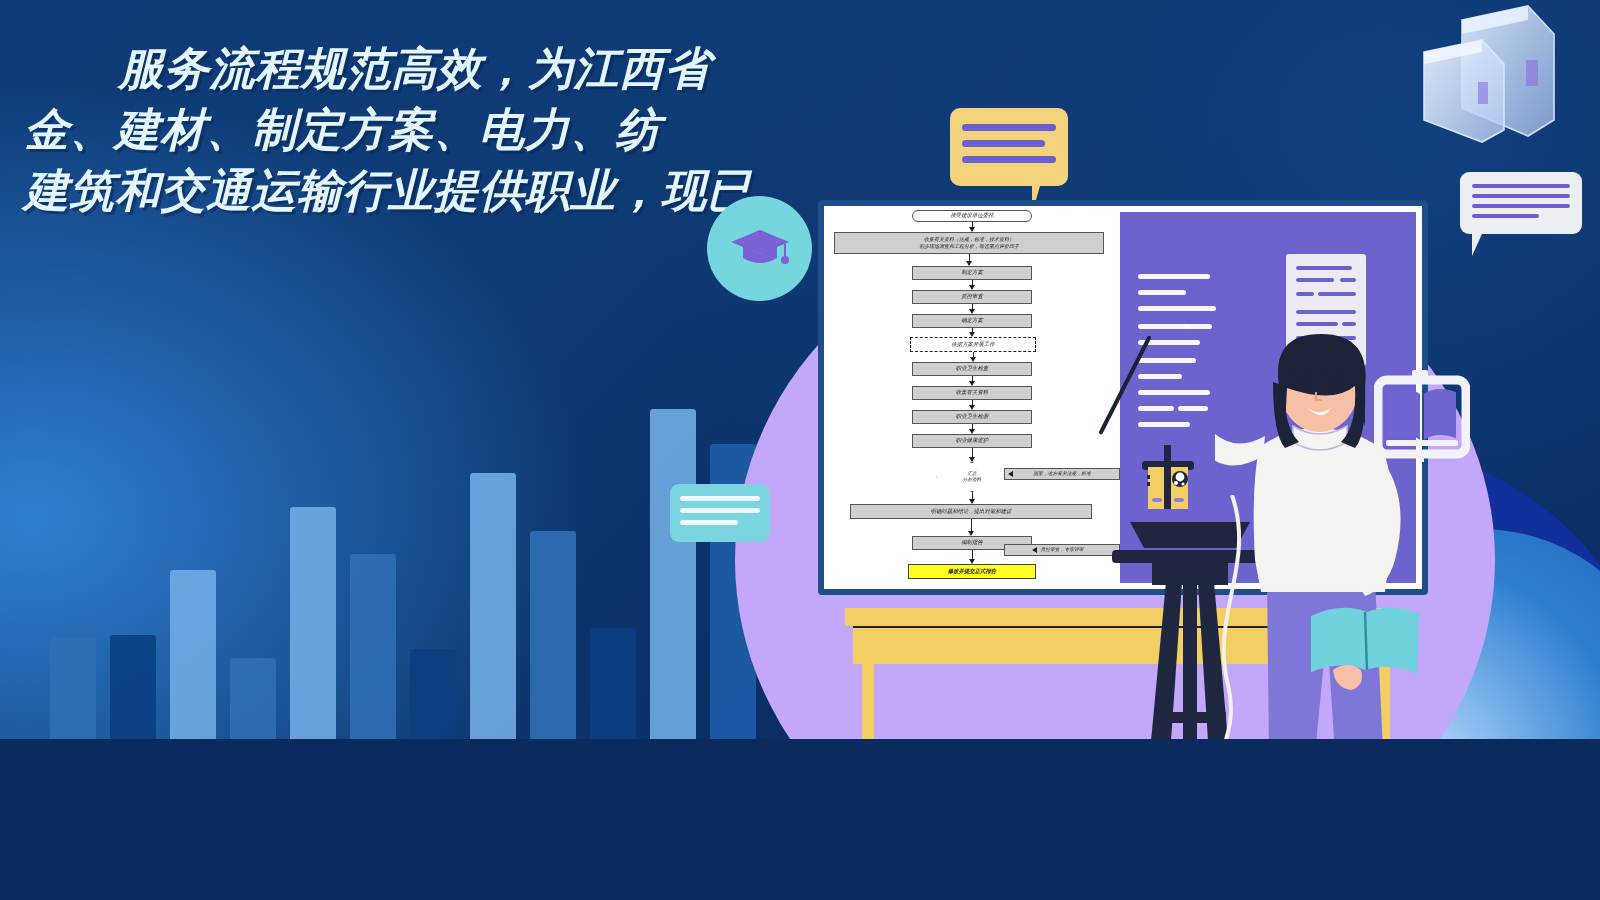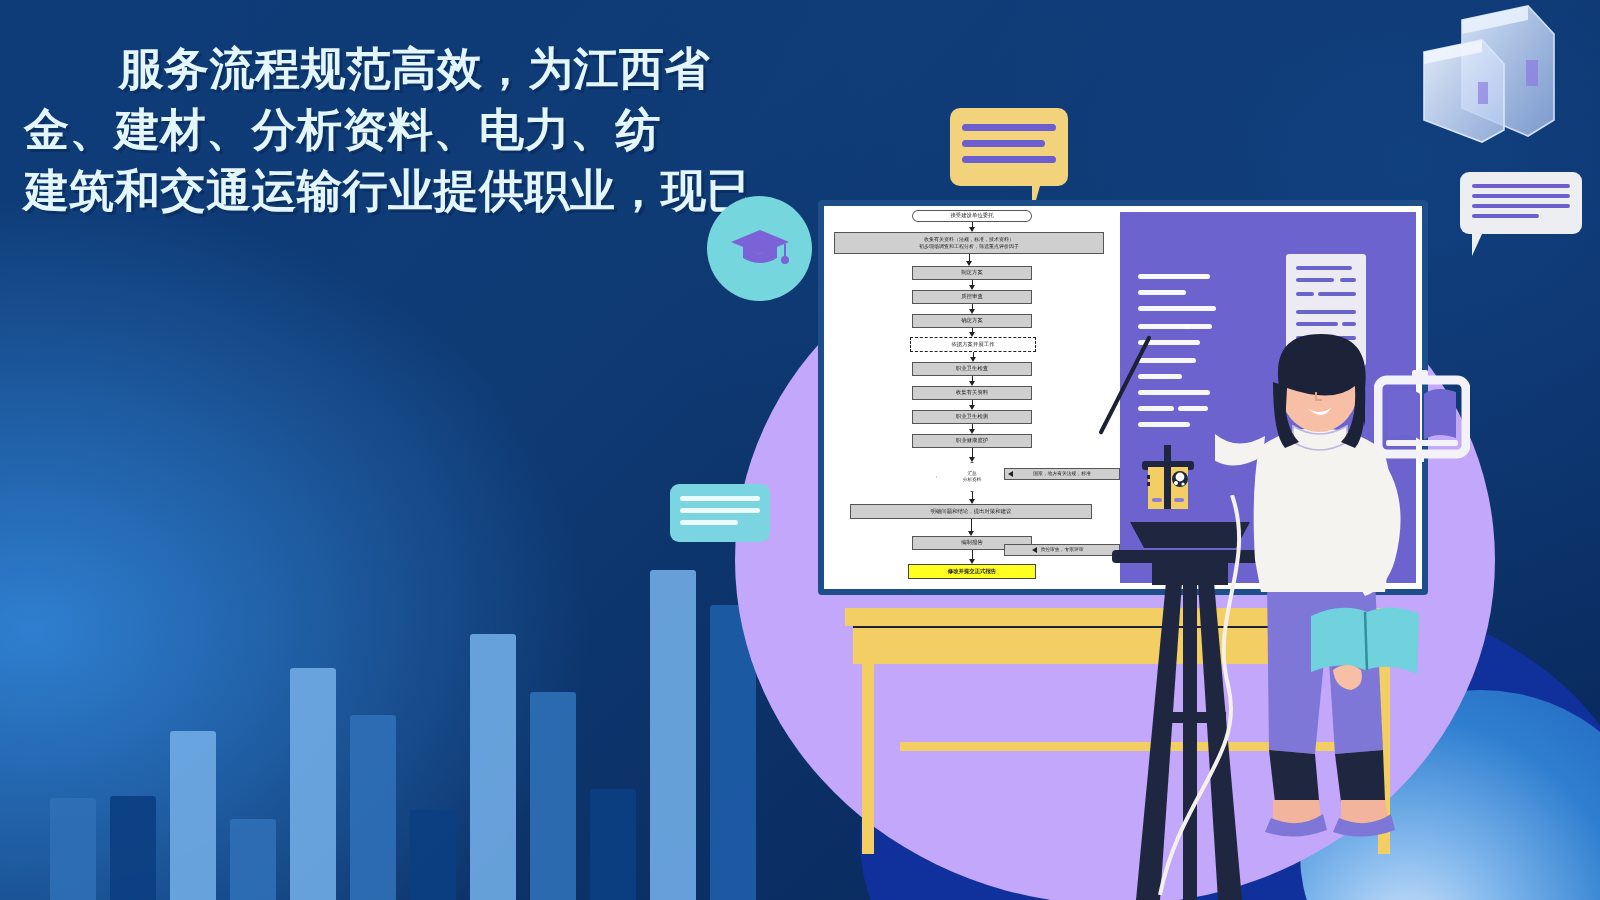--- a/index.html
+++ b/index.html
@@ -1,23 +1,24 @@
 <!DOCTYPE html>
 <html><head>
 <meta charset="utf-8">
 <style>
   html,body{margin:0;padding:0;background:#0b2a5e;}
   *{box-sizing:border-box;}
   .stage{
-    position:relative;width:1600px;height:900px;overflow:hidden;
+    position:relative;width:1600px;height:739px;overflow:hidden;
     font-family:"Liberation Sans","DejaVu Sans",sans-serif;
     background:
       radial-gradient(ellipse 900px 700px at 2% 70%, #2f7fd0 0%, rgba(47,127,208,0) 62%),
       radial-gradient(ellipse 1100px 900px at 88% 18%, #11407f 0%, rgba(17,64,127,0) 70%),
       linear-gradient(135deg,#0e3c78 0%,#0f3b75 35%,#0a2d62 70%,#08275a 100%);
+    font-style: italic;
   }
 
   
   .bars{position:absolute;left:0;bottom:0;width:900px;height:420px;}
   .bar{position:absolute;bottom:0;border-radius:3px 3px 0 0;}
 
   
   .bigcircle{
     position:absolute;right:-60px;bottom:-120px;width:360px;height:330px;border-radius:50%;
     background:radial-gradient(circle at 30% 75%,#cfe3fb 0%,#7fb6ec 28%,#2f7fd0 62%,#1f63bd 100%);
@@ -142,21 +143,21 @@
       <div class="bar" style="left: 710px; width: 46px; height: 295px; background: rgb(30, 92, 168); opacity: 0.92;"></div>
     </div>
 
   <div class="navyblob"></div>
   <div class="bigcircle"></div>
 
   <div class="purpleblob"></div>
 
   <div class="headline">
     <p class="indent">服务流程规范高效，为江西省</p>
-    <p>金、建材、分析资料、电力、纺</p>
+    <p>金、建材、制定方案、电力、纺</p>
     <p>建筑和交通运输行业提供职业，现已</p>
   </div>
 
   <div class="gradcap">
     <svg width="62" height="44" viewBox="0 0 62 44">
       <polygon points="31,3 60,15 31,27 2,15" fill="#7b62d6"></polygon>
       <path d="M14 19 L14 31 Q31 41 48 31 L48 19 L31 27 Z" fill="#7b62d6"></path>
       <line x1="56" y1="17" x2="56" y2="30" stroke="#7b62d6" stroke-width="2"></line>
       <circle cx="56" cy="33" r="4" fill="#7b62d6"></circle>
     </svg>

